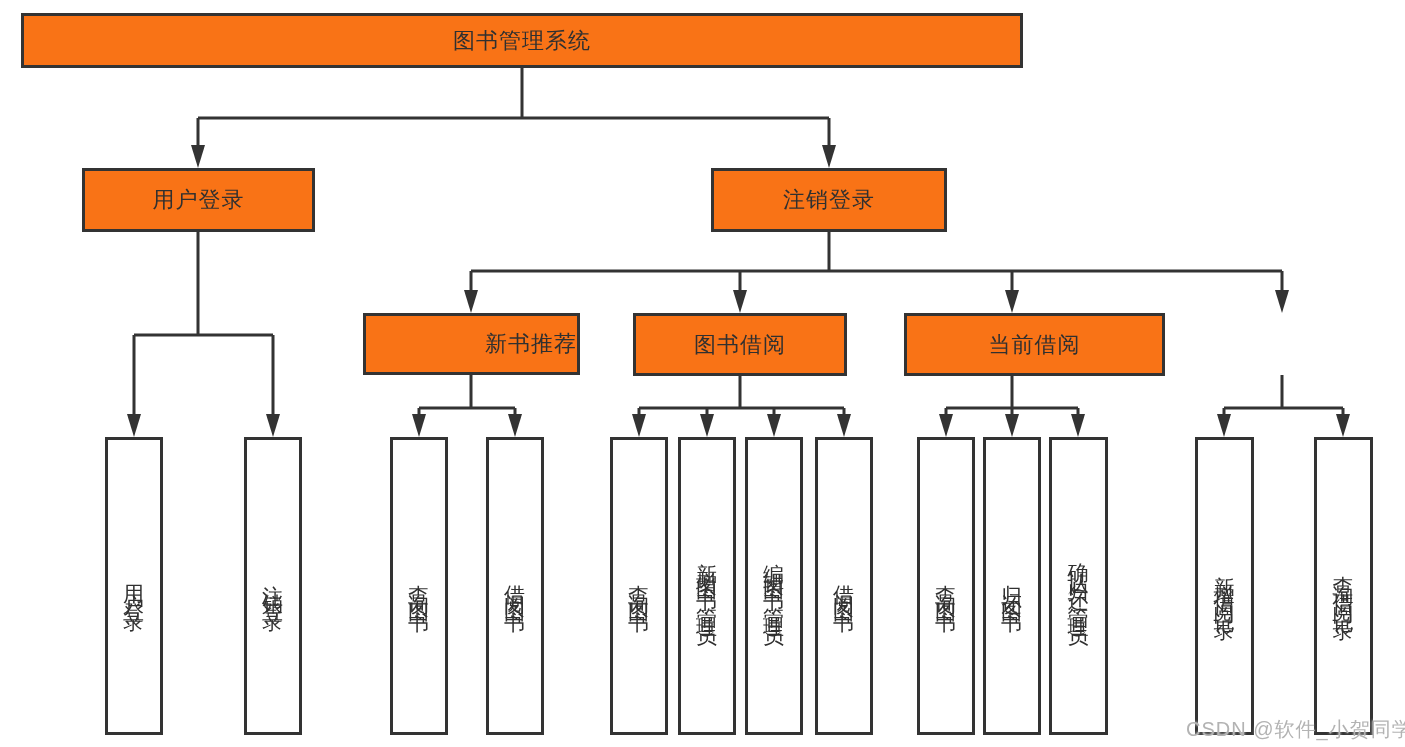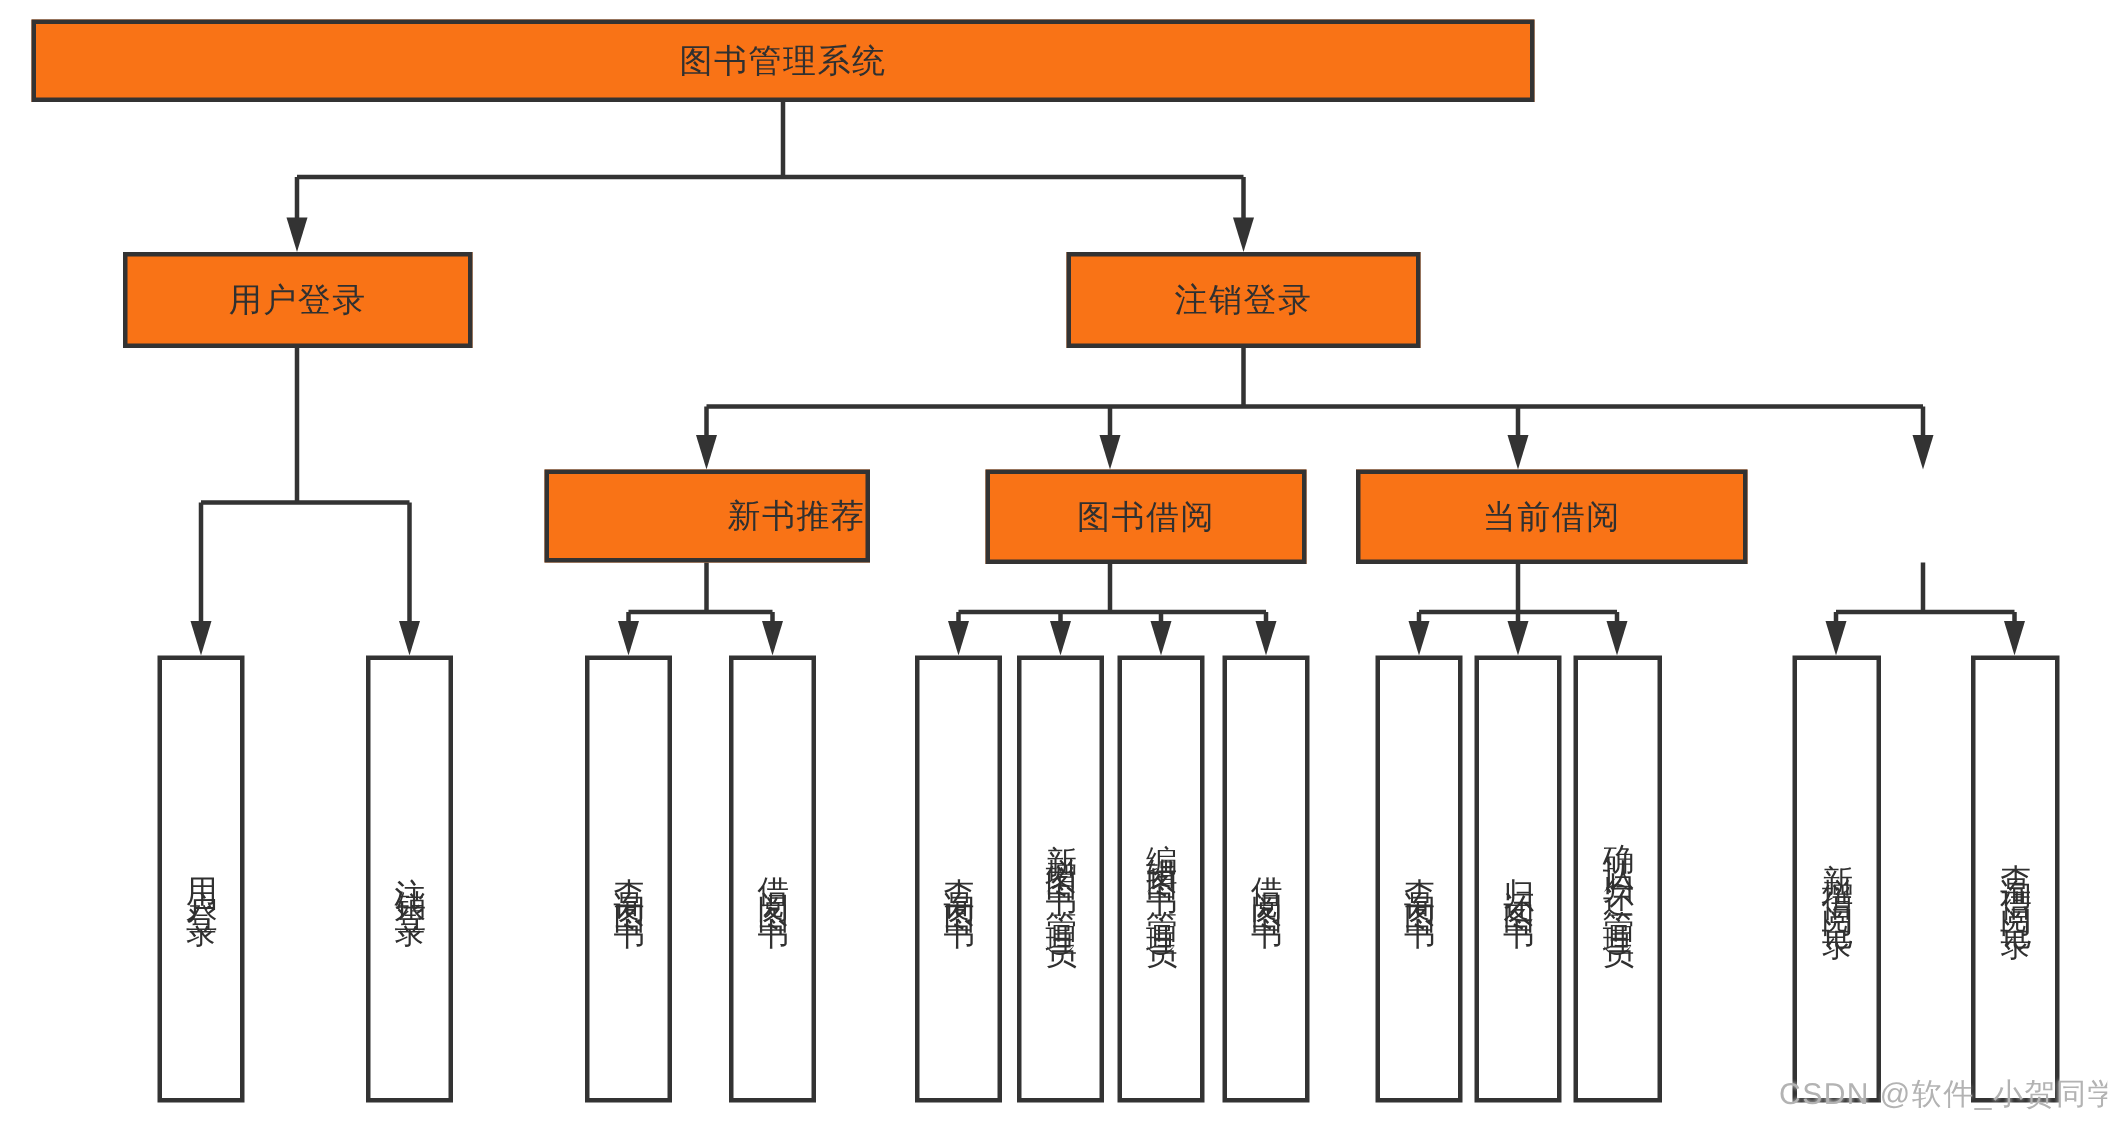--- a/index.html
+++ b/index.html
@@ -142,21 +142,21 @@
   <div class="node" style="left:82px; top:168px; width:233px; height:64px;">
     <span>用户登录</span>
   </div>
   <div class="node" style="left:711px; top:168px; width:236px; height:64px;">
     <span>注销登录</span>
   </div>
 
   <div class="node" style="left:363px; top:313px; width:217px; height:62px;justify-content:flex-end;">
     <span>新书推荐</span>
   </div>
-  <div class="node" style="left:633px; top:313px; width:214px; height:63px;margin-left:24px;">
+  <div class="node" style="left:633px; top:313px; width:214px; height:63px;">
     <span>图书借阅</span>
   </div>
   <div class="node" style="left:904px; top:313px; width:261px; height:63px;">
     <span>当前借阅</span>
   </div>
 
   <div class="vnode" style="left:105px; top:437px;">
     <span class="vlabel">用户登录</span>
   </div>
   <div class="vnode" style="left:244px; top:437px;">

